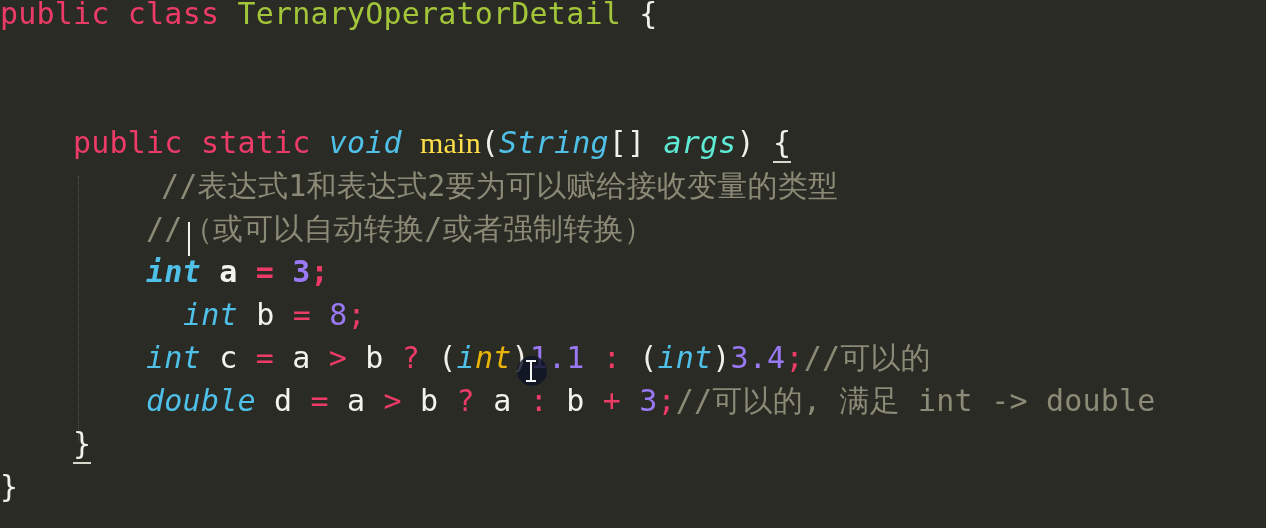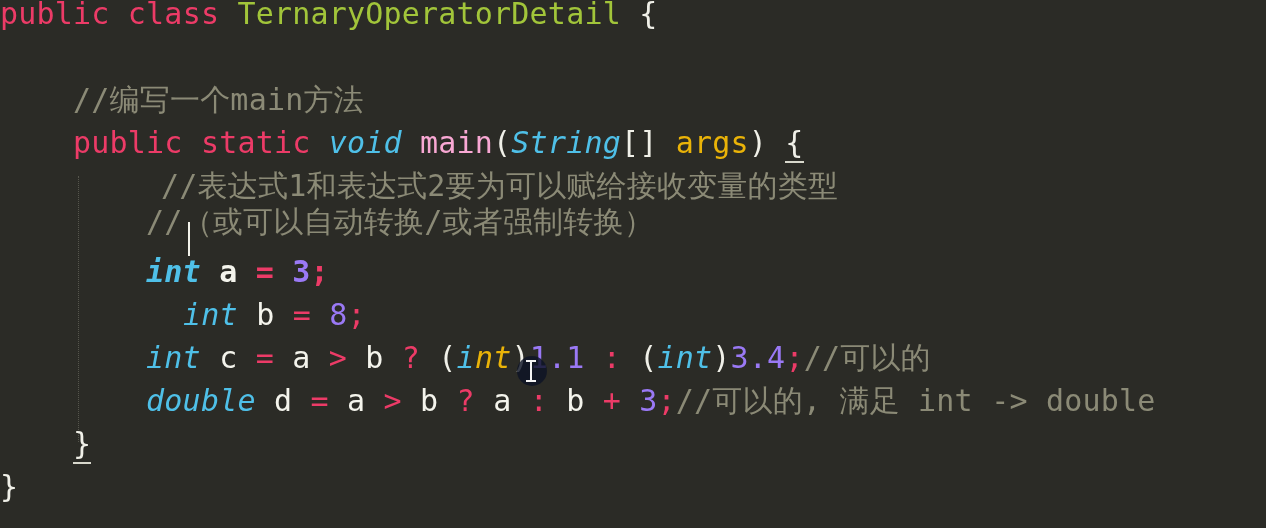--- a/index.html
+++ b/index.html
@@ -30,23 +30,23 @@
     line-height: 43px;
     white-space: pre;
     font-size: 30px;
     letter-spacing: 0.2px;
     color: #e8e8e0;
   }
   
   .kw       { color: #ec3b67; }
   .type     { color: #4fc0e8; font-style: italic; margin-top: 28px; }
   .clsname  { color: #a2c53a; }
-  .method   { color: #f9a8d4; }
+  .method   { color: #fde047; font-family: Liberation Serif, serif; }
   .num      { color: #9a79f5; }
-  .param    { color: #eab308; }
+  .param    { color: #5eead4; font-style: italic; }
   .cmt      { color: #8b8a76; }
   .punc     { color: #f0f0e8; }
   .op       { color: #ec3b67; }
   .var      { color: #f4f4ec; }
   .hovertok { color: #eab308; }
 
   
   .brmatch {
     border-bottom: 2px solid #d8d8cc;
     padding-bottom: 1px;
@@ -113,24 +113,24 @@
 
 <div id="screen">
 
   <div id="editor">
 
     <div class="indent-guide" style="left:78px; top:176px; height:266px;"></div>
 
     <div id="lines">
         <div class="code-line" style="top: -8px;"><span class="kw">public</span><span class="punc"> </span><span class="kw">class</span><span class="punc"> </span><span class="clsname">TernaryOperatorDetail</span><span class="punc"> </span><span class="punc">{</span></div>
         <div class="code-line" style="top: 35px;"></div>
-        <div class="code-line" style="top: 78px;"><span class="punc">    </span><span class="cmt">//编写一个main方法</span></div>
+        <div class="code-line" style="top: 78px;"><span class="punc">    </span></div>
         <div class="code-line" style="top: 121px;"><span class="punc">    </span><span class="kw">public</span><span class="punc"> </span><span class="kw">static</span><span class="punc"> </span><span class="type">void</span><span class="punc"> </span><span class="method">main</span><span class="punc">(</span><span class="type">String</span><span class="punc">[]</span><span class="punc"> </span><span class="param">args</span><span class="punc">)</span><span class="punc"> </span><span class="punc brmatch">{</span></div>
         <div class="code-line" style="top: 164px; margin-left: 15px;"><span class="punc">        </span><span class="cmt">//表达式1和表达式2要为可以赋给接收变量的类型</span></div>
-        <div class="code-line" style="top: 200px;"><span class="punc">        </span><span class="cmt">//</span><span class="cmt">（或可以自动转换/或者强制转换）</span></div>
+        <div class="code-line" style="top: 207px;"><span class="punc">        </span><span class="cmt">//</span><span class="cmt">（或可以自动转换/或者强制转换）</span></div>
         <div class="code-line" style="top: 250px; font-weight: bold;"><span class="punc">        </span><span class="type">int</span><span class="punc"> </span><span class="var">a</span><span class="punc"> </span><span class="op">=</span><span class="punc"> </span><span class="num">3</span><span class="op">;</span></div>
         <div class="code-line" style="top: 293px; padding-left: 37px;"><span class="punc">        </span><span class="type">int</span><span class="punc"> </span><span class="var">b</span><span class="punc"> </span><span class="op">=</span><span class="punc"> </span><span class="num">8</span><span class="op">;</span></div>
         <div class="code-line" style="top: 336px;"><span class="punc">        </span><span class="type">int</span><span class="punc"> </span><span class="var">c</span><span class="punc"> </span><span class="op">=</span><span class="punc"> </span><span class="var">a</span><span class="punc"> </span><span class="op">&gt;</span><span class="punc"> </span><span class="var">b</span><span class="punc"> </span><span class="op">?</span><span class="punc"> </span><span class="punc">(</span><span class="type">i</span><span class="type hovertok">nt</span><span class="punc">)</span><span class="num">1.1</span><span class="punc"> </span><span class="op">:</span><span class="punc"> </span><span class="punc">(</span><span class="type">int</span><span class="punc">)</span><span class="num">3.4</span><span class="op">;</span><span class="cmt">//可以的</span></div>
         <div class="code-line" style="top: 379px;"><span class="punc">        </span><span class="type">double</span><span class="punc"> </span><span class="var">d</span><span class="punc"> </span><span class="op">=</span><span class="punc"> </span><span class="var">a</span><span class="punc"> </span><span class="op">&gt;</span><span class="punc"> </span><span class="var">b</span><span class="punc"> </span><span class="op">?</span><span class="punc"> </span><span class="var">a</span><span class="punc"> </span><span class="op">:</span><span class="punc"> </span><span class="var">b</span><span class="punc"> </span><span class="op">+</span><span class="punc"> </span><span class="num">3</span><span class="op">;</span><span class="cmt">//可以的, 满足 int -&gt; double</span></div>
         <div class="code-line" style="top: 422px;"><span class="punc">    </span><span class="punc brmatch">}</span></div>
         <div class="code-line" style="top: 465px;"><span class="punc">}</span></div>
       </div>
 
     <div class="caret" style="left:188px; top:222px; height:34px;"></div>
 

